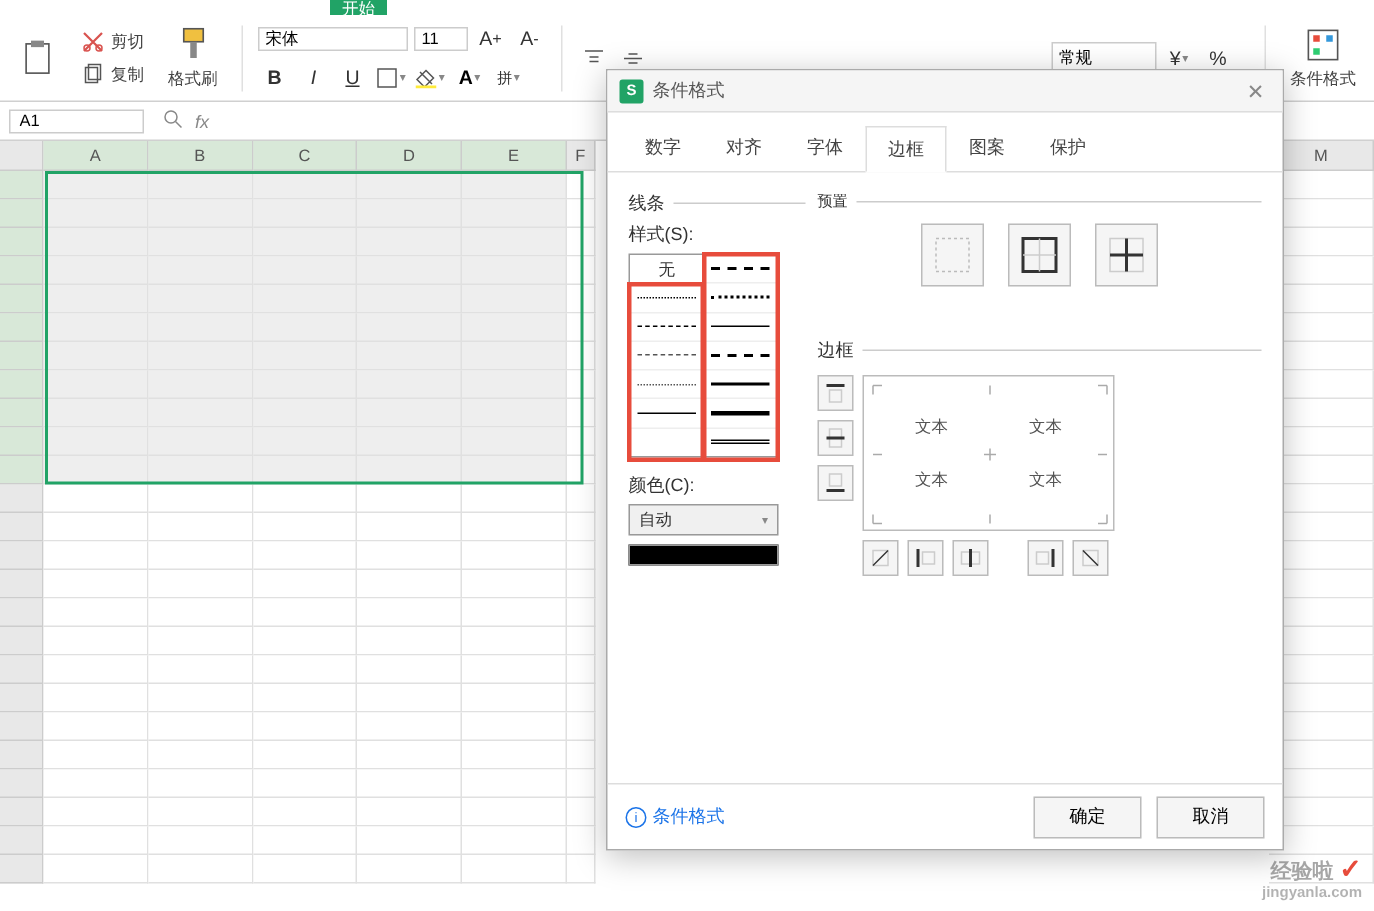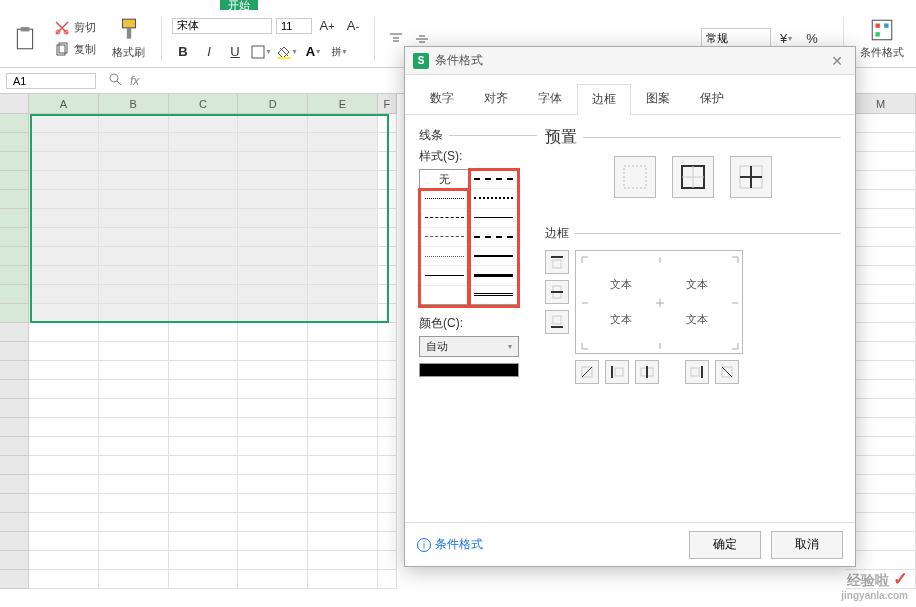--- a/index.html
+++ b/index.html
@@ -59,21 +59,21 @@
 .style-item { flex: 1; display: flex; align-items: center; justify-content: center; border-bottom: 1px solid #eee; cursor: pointer; font-size: 10px; }
 .style-item:last-child { border-bottom: none; }
 .style-item.none { font-size: 11px; }
 .red-highlight { position: absolute; border: 3px solid #e74c3c; pointer-events: none; }
 
 .color-label { margin-top: 10px; font-size: 12px; }
 .color-select { margin-top: 4px; width: 100px; border: 1px solid #999; padding: 2px 6px; font-size: 11px; display: flex; justify-content: space-between; align-items: center; cursor: pointer; background: #f0f0f0; }
 .color-swatch { margin-top: 6px; width: 100px; height: 14px; border: 1px solid #999; background: #000; }
 
 .preset-fieldset { position: absolute; left: 140px; top: 12px; right: 14px; border: none; }
-.preset-fieldset .legend-line { display:flex; align-items:center; font-size:16px; margin-bottom:8px;}
+.preset-fieldset .legend-line { display:flex; align-items:center; font-size:10px; margin-bottom:8px;}
 .preset-fieldset .legend-line::after { content:""; flex:1; height:1px; background:#ccc; margin-left:6px;}
 
 .preset-row { display: flex; gap: 16px; justify-content: center; margin-bottom: 6px; }
 .preset-btn { width: 42px; height: 42px; border: 1px solid #bbb; background: #f5f5f5; display: flex; align-items: center; justify-content: center; cursor: pointer; }
 .preset-labels { display: flex; gap: 16px; justify-content: center; font-size: 11px; }
 .preset-labels span { width: 42px; text-align: center; }
 
 .border-fieldset { position: absolute; left: 140px; top: 110px; right: 14px; border: none; }
 .border-fieldset .legend-line { display:flex; align-items:center; font-size:12px; margin-bottom:8px;}
 .border-fieldset .legend-line::after { content:""; flex:1; height:1px; background:#ccc; margin-left:6px;}

